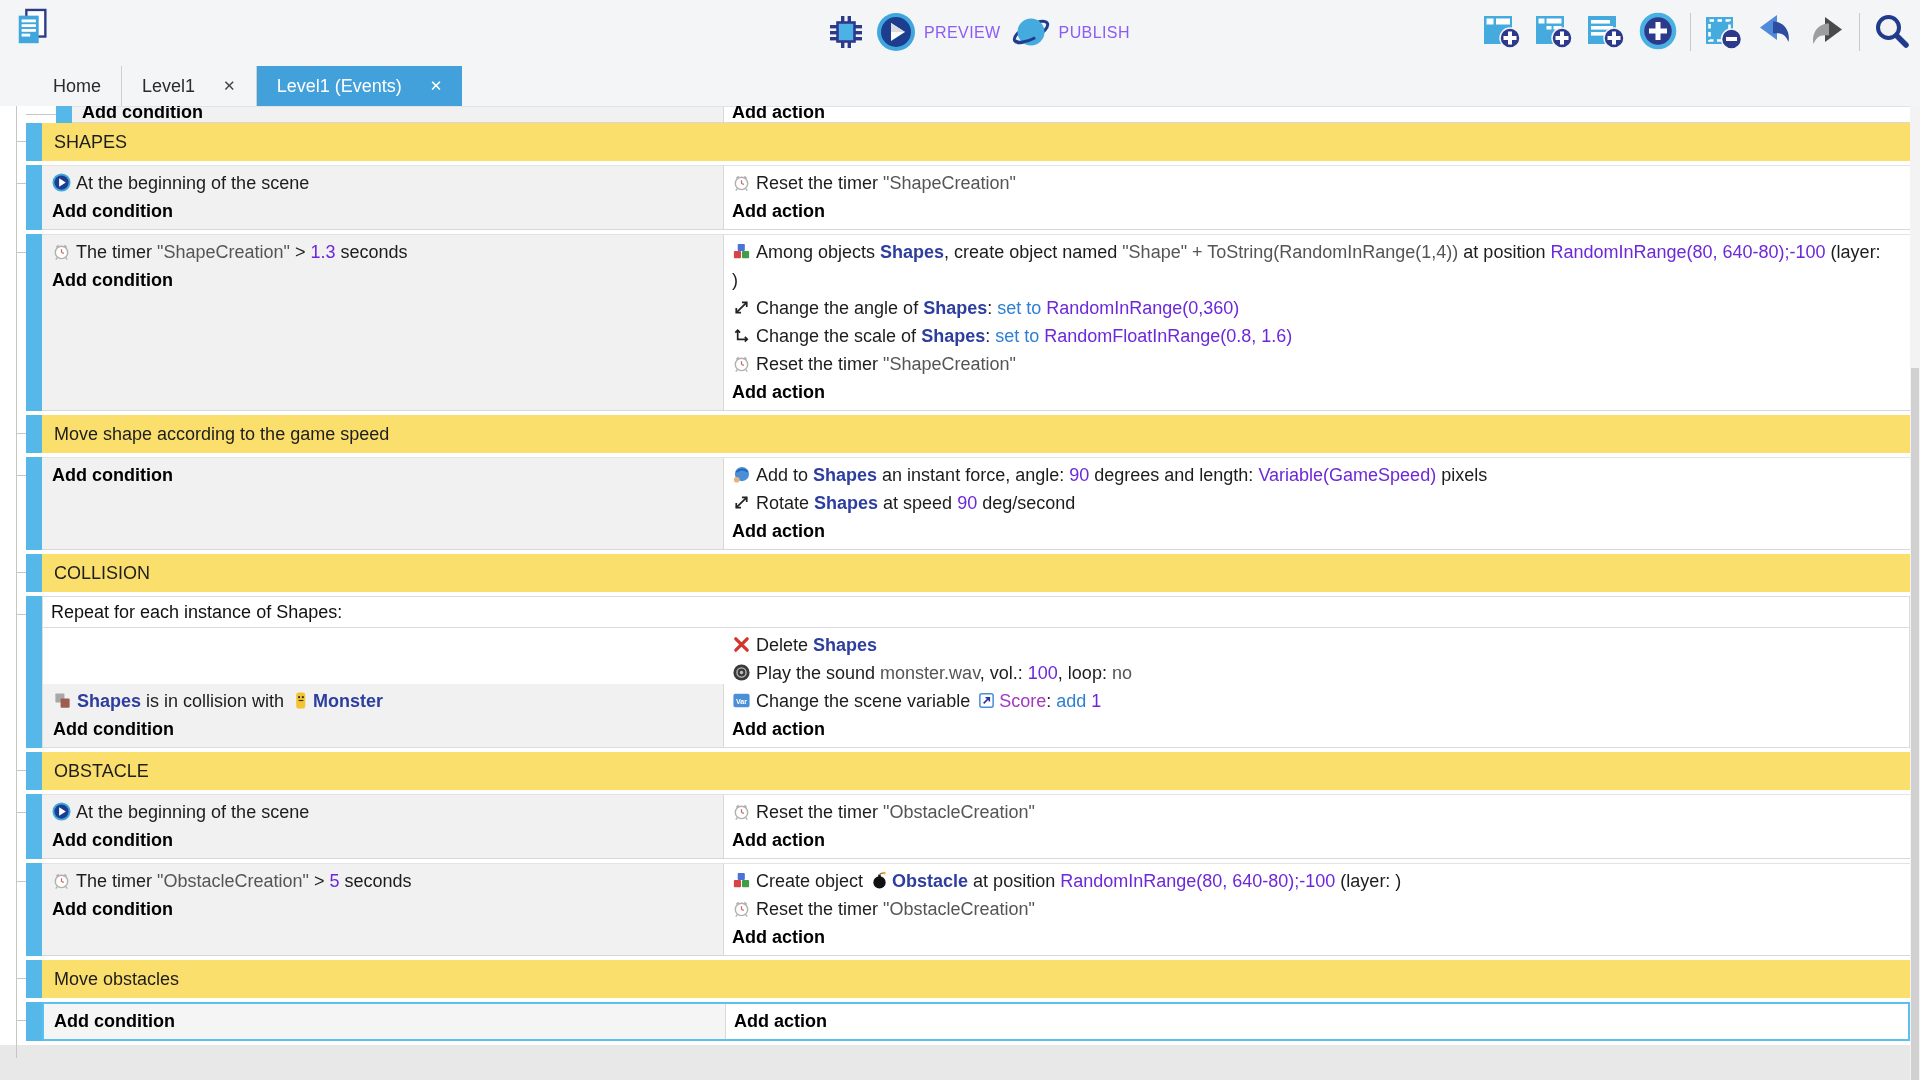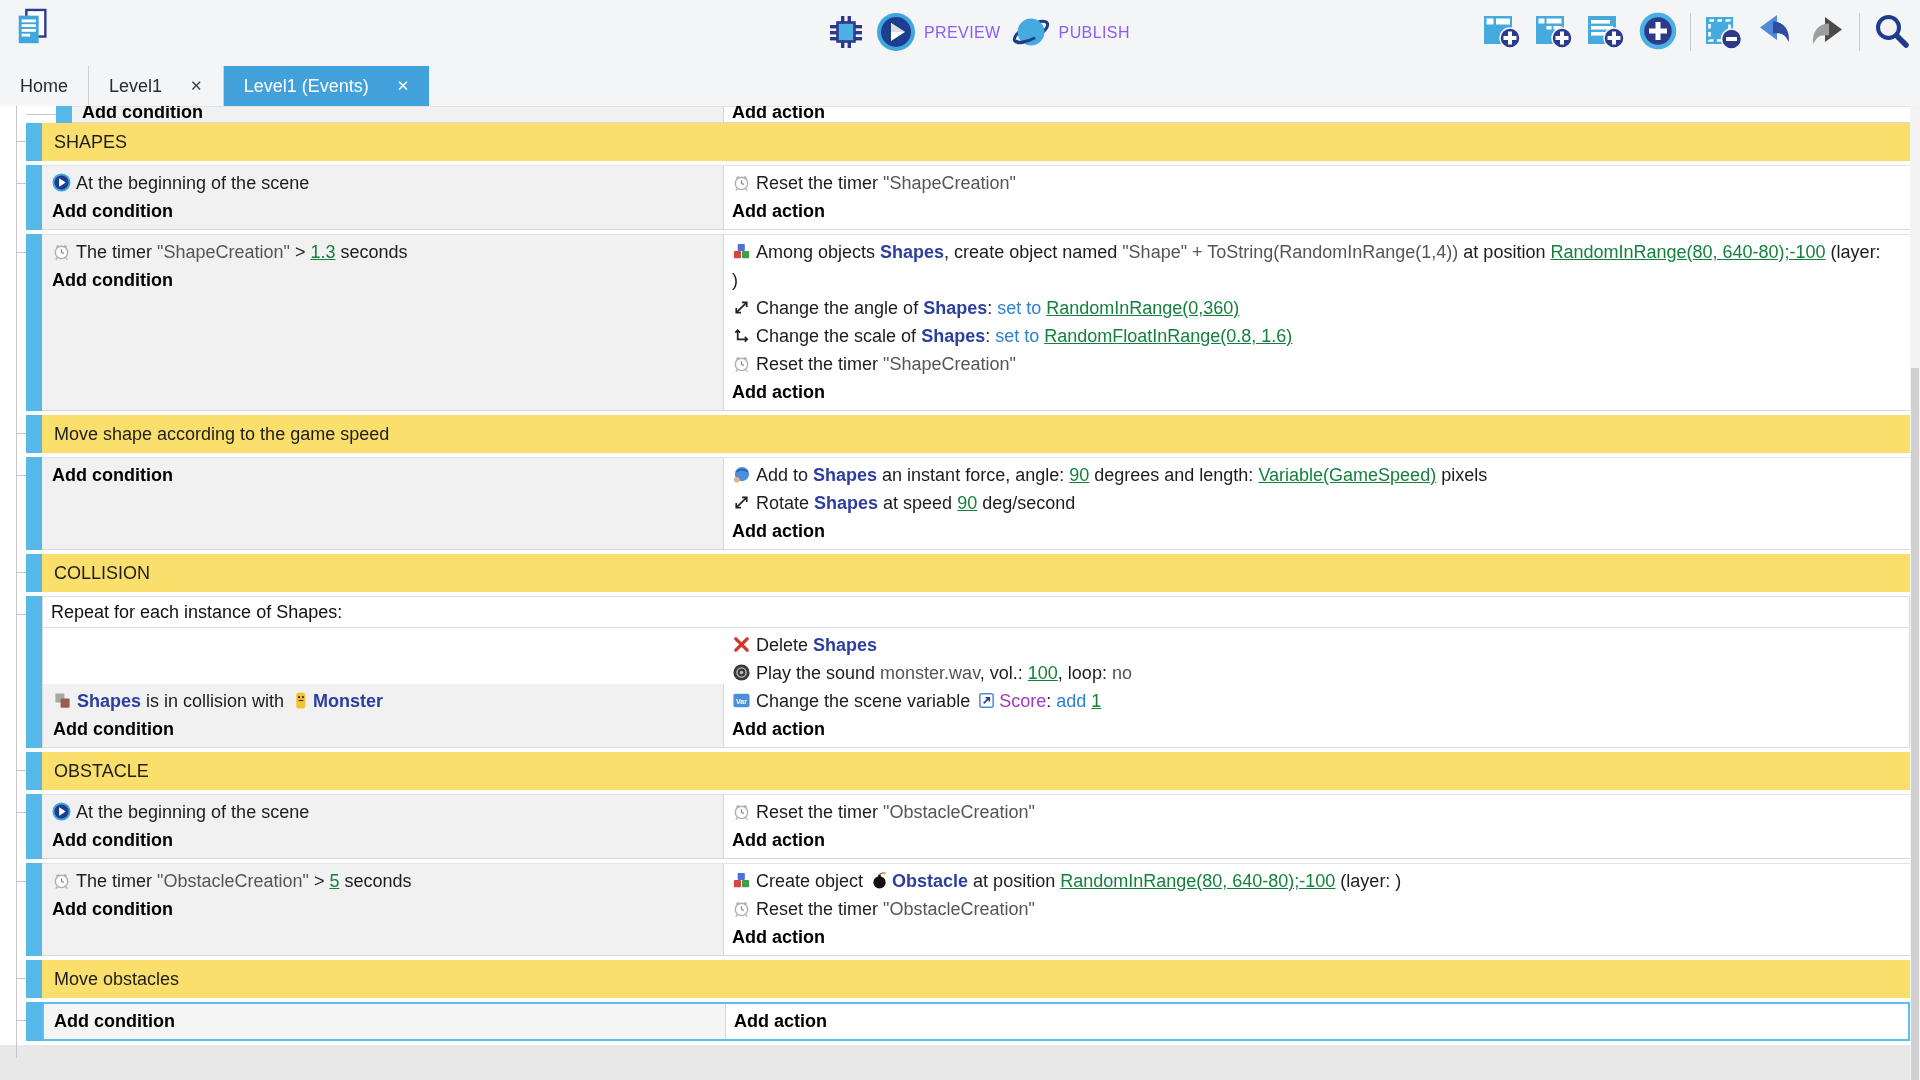--- a/index.html
+++ b/index.html
@@ -11,21 +11,21 @@
   .tb-left { position:absolute; left:14px; top:7px; }
   .tb-center { position:absolute; left:826px; top:12px; display:flex; align-items:center; gap:10px; }
   .tb-btn { display:flex; align-items:center; gap:8px; cursor:pointer; }
   .tb-label { font-size:16px; color:#8b5cf6; letter-spacing:.4px; }
   .tb-right { position:absolute; right:8px; top:11px; display:flex; align-items:center; gap:12px; }
   .tbicon { display:inline-block; width:40px; height:42px; }
   .tbicon svg { display:block; }
   .tb-sep { width:1px; height:38px; background:#c9c9c9; }
 
   
-  #tabbar { position:absolute; left:0; top:66px; width:1920px; height:40px; background:#f4f5f6; display:flex; }
+  #tabbar { position:absolute; left:0; top:66px; width:1920px; height:40px; background:#f4f5f6; display:flex;padding-left:33px; }
   .tab { display:flex; align-items:center; padding:0 20px; font-size:18px; color:#2b2b2b;
          border-right:1px solid #cfcfcf; cursor:pointer; }
   .tab:first-child { border-left:none; }
   .tab .close { margin-left:28px; font-size:15px; color:#444; }
   .tab.active { background:#42a0db; color:#fff; border-right:none; }
   .tab.active .close { color:#fff; }
 
   
   #events { position:absolute; left:0; top:106px; width:1910px; bottom:0; background:#fff;
             padding-left:26px; overflow:hidden; }
@@ -35,21 +35,21 @@
   .conn { position:absolute; left:-10px; top:18px; width:10px; height:1px; background:#c6c6c6; }
   .handle { flex:none; width:16px; background:#56b7e9; cursor:pointer; }
 
   .body { flex:1; display:flex; border-top:1px solid #e3e3e3; border-bottom:1px solid #d8d8d8; background:#fff; }
   .cond { flex:none; width:682px; background:#f1f1f1; border-right:1px solid #d8d8d8; padding:3px 8px 4px 10px; }
   .act  { flex:1; background:#fff; padding:3px 24px 4px 8px; }
   .line { font-size:18px; line-height:28px; color:#1c1c1c; cursor:pointer; }
   .ph   { color:#000000;font-weight:bold; }
 
   .obj    { color:#2d3e9f; font-weight:bold; }
-  .green  { color:#15803d;text-decoration:underline; }
+  .green  { color:#6d28d9; }
   .blue   { color:#2d7fd3; }
   .purple { color:#a238c2; }
   .param  { color:#555; }
 
   .iic { display:inline-block; width:19px; height:19px; vertical-align:-3px; margin-right:5px; }
   .iic svg { display:block; width:19px; height:19px; }
   .iic.inmid { margin-left:2px; margin-right:3px; }
 
   
   .comment-band { flex:1; background:#fbdf6d; height:38px; line-height:38px;

